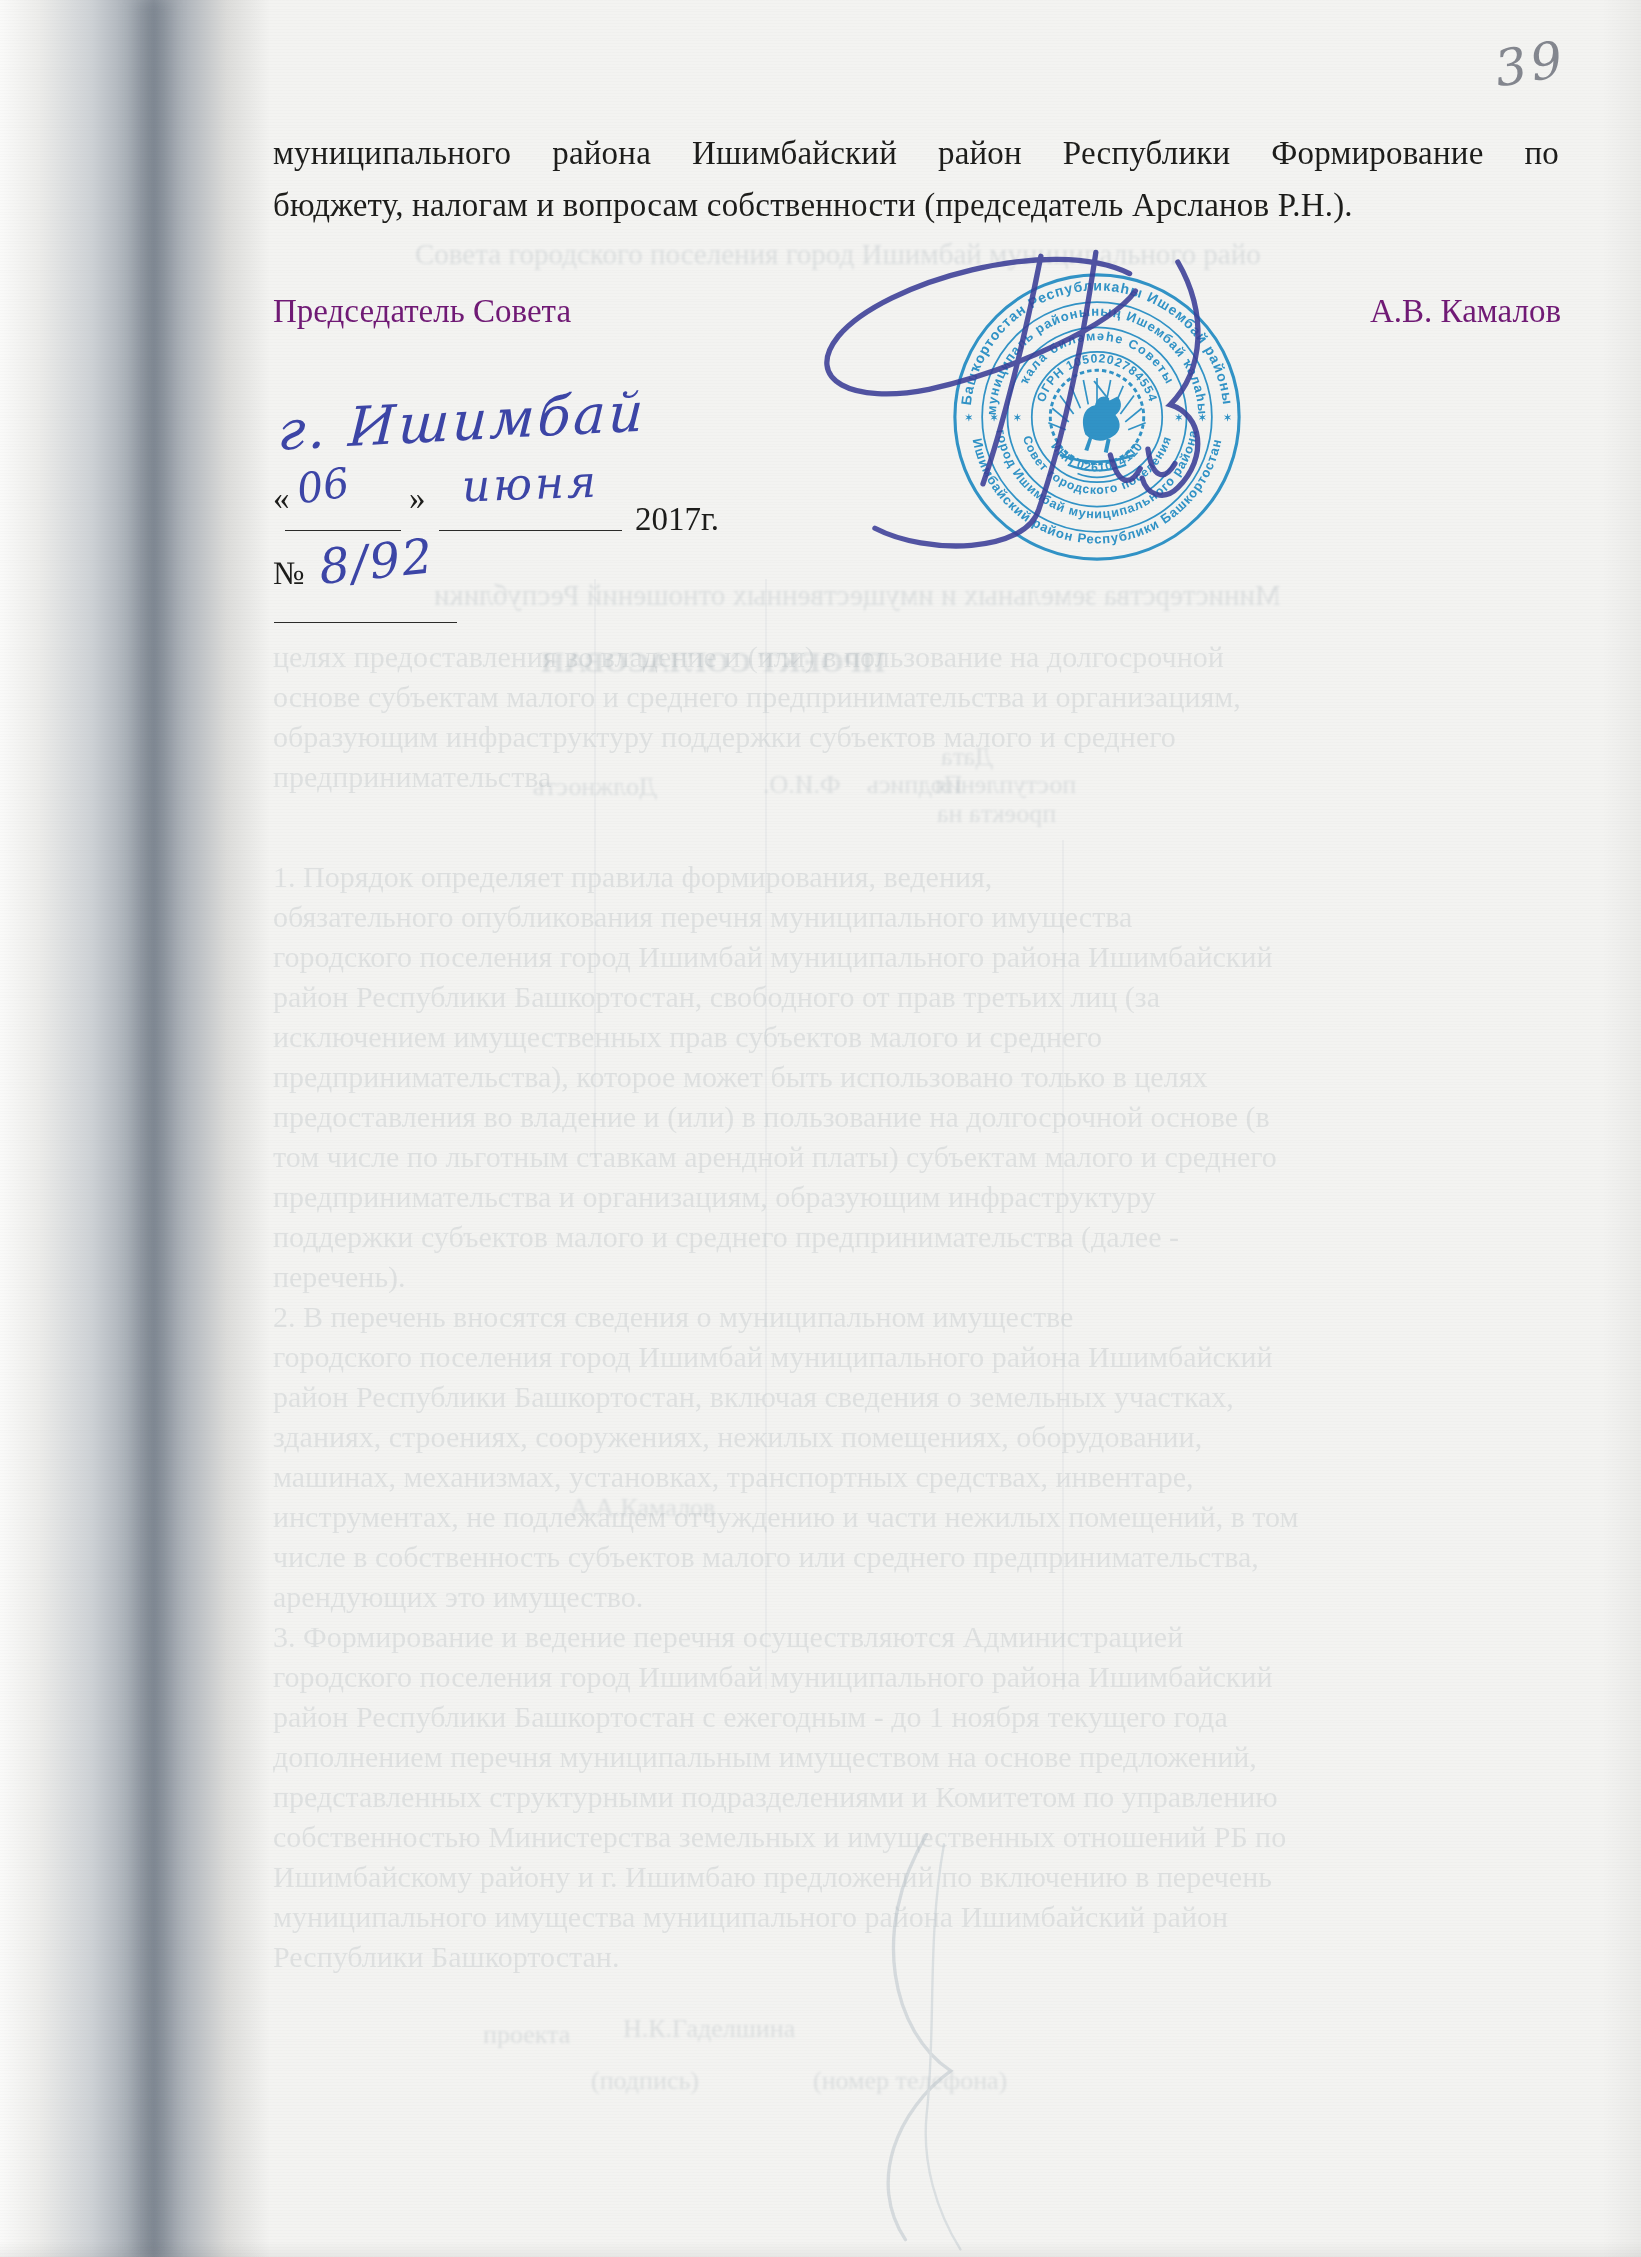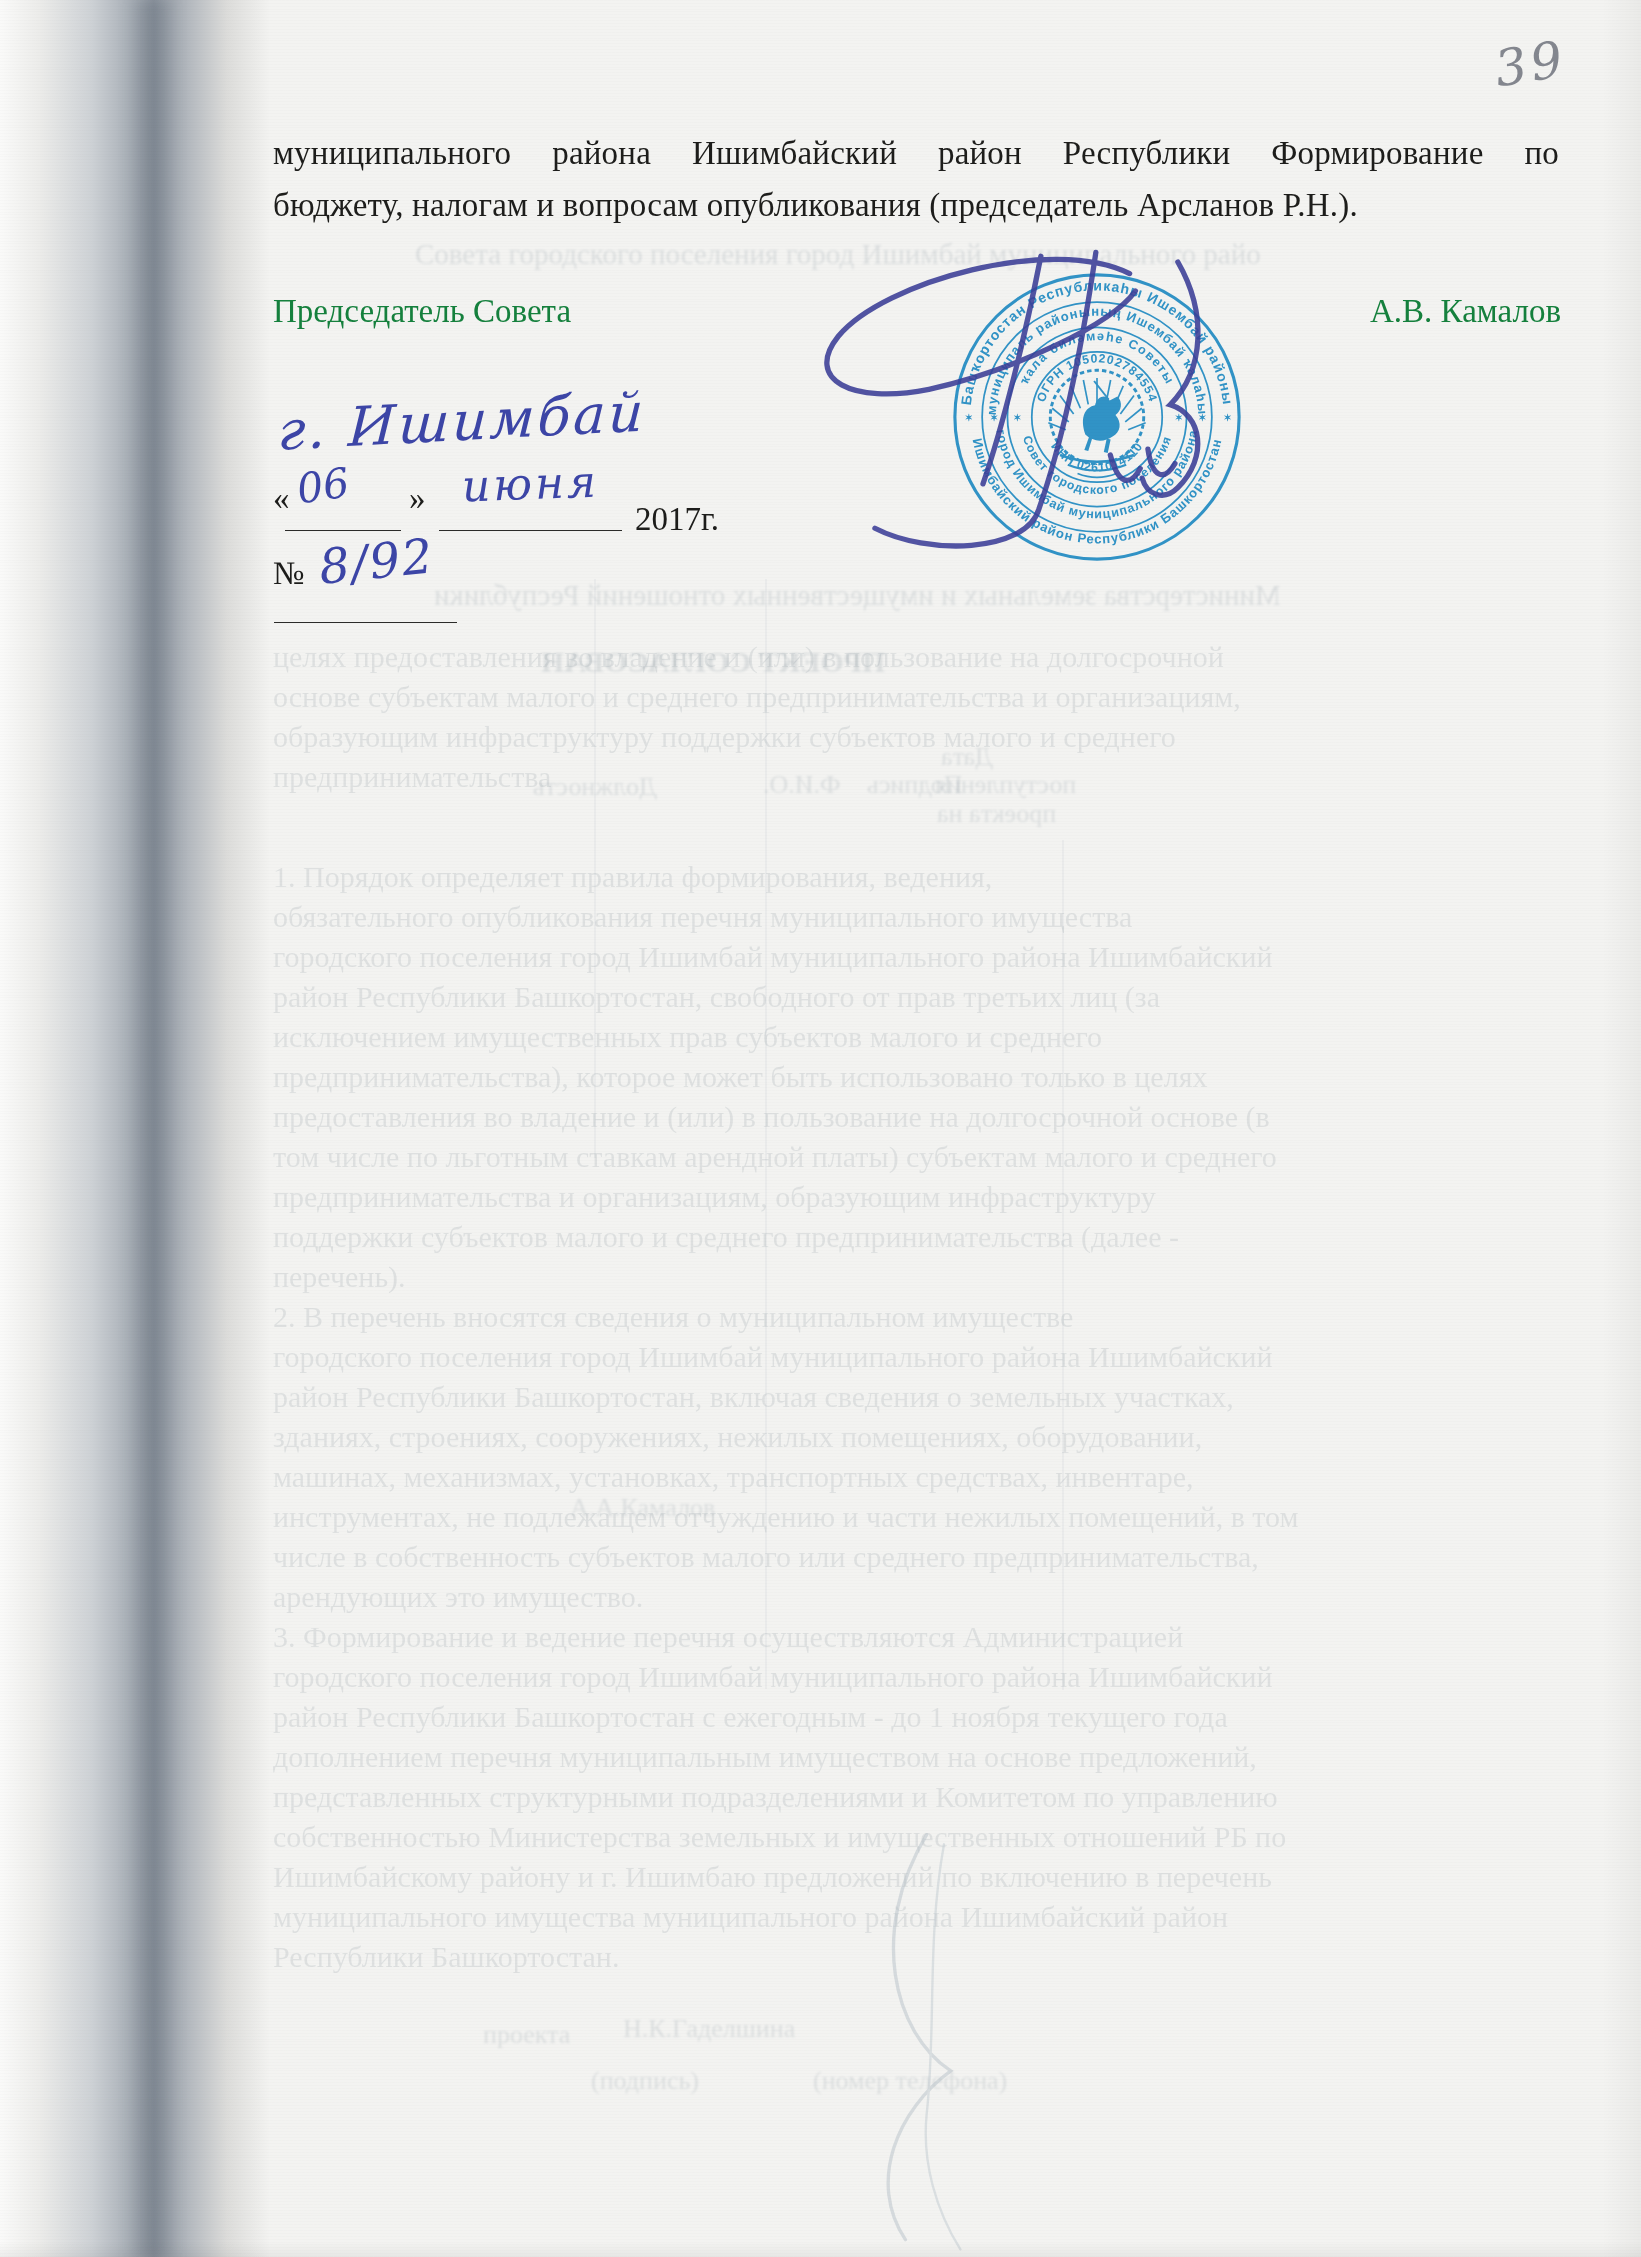--- a/index.html
+++ b/index.html
@@ -51,21 +51,21 @@
   .ghost-vline{position:absolute;width:1.9px;background:#7e8d98;opacity:0.07;z-index:1;}
   
   .para{
     position:absolute;left:273px;width:1286px;z-index:10;
     font-size:33px;line-height:52px;color:#1d1d1b;letter-spacing:0.2px;
   }
   .line-justify{text-align:justify;text-align-last:justify;}
   .chair-row{
     position:absolute;left:273px;top:293px;width:1288px;z-index:10;
     display:flex;justify-content:space-between;
-    font-size:33px;color:#15803d;
+    font-size:33px;color:#701a75;
   }
   .printed{position:absolute;z-index:10;font-size:33px;color:#1d1d1b;}
   .hand{
     position:absolute;z-index:12;color:#3c45a6;
     font-family:"DejaVu Serif",serif;font-style:italic;white-space:nowrap;
   }
   .hw-city{left:278px;top:390px;font-size:54px;transform:rotate(-3deg) skewX(-6deg);letter-spacing:2.9px;}
   .hw-day{left:297px;top:462px;font-size:41px;transform:rotate(-8deg);}
   .hw-month{left:462px;top:458px;font-size:44px;transform:rotate(-2deg);letter-spacing:2.9px;}
   .hw-number{left:319px;top:533px;font-size:48px;transform:rotate(-6deg);letter-spacing:1.9px;}
@@ -189,21 +189,21 @@
 
   <svg class="ghost-sig" width="270" height="434" viewBox="0 0 280 450">
     <path d="M150 10 C 90 110, 115 215, 175 255 C 120 295, 88 370, 128 430" fill="none" stroke="#b9c3ca" stroke-width="3.5" stroke-linecap="round"></path>
     <path d="M168 20 C 150 120, 160 210, 150 300 C 145 350, 160 400, 185 440" fill="none" stroke="#c3ccd2" stroke-width="2.5" stroke-linecap="round"></path>
   </svg>
 
   <div class="hw-pagenum">39</div>
 
   <div class="para" style="top:127px;">
     <div class="line-justify">муниципального района Ишимбайский район Республики Формирование по</div>
-    <div>бюджету, налогам и вопросам опубликования (председатель Арсланов Р.Н.).</div>
+    <div>бюджету, налогам и вопросам собственности (председатель Арсланов Р.Н.).</div>
   </div>
 
   <div class="chair-row">
     <span>Председатель Совета</span>
     <span>А.В. Камалов</span>
   </div>
 
   <svg class="stamp" width="292" height="292" viewBox="0 0 300 300">
     <defs>
       <path id="arc1t" d="M 20 150 A 130 130 0 1 1 280 150"></path>

